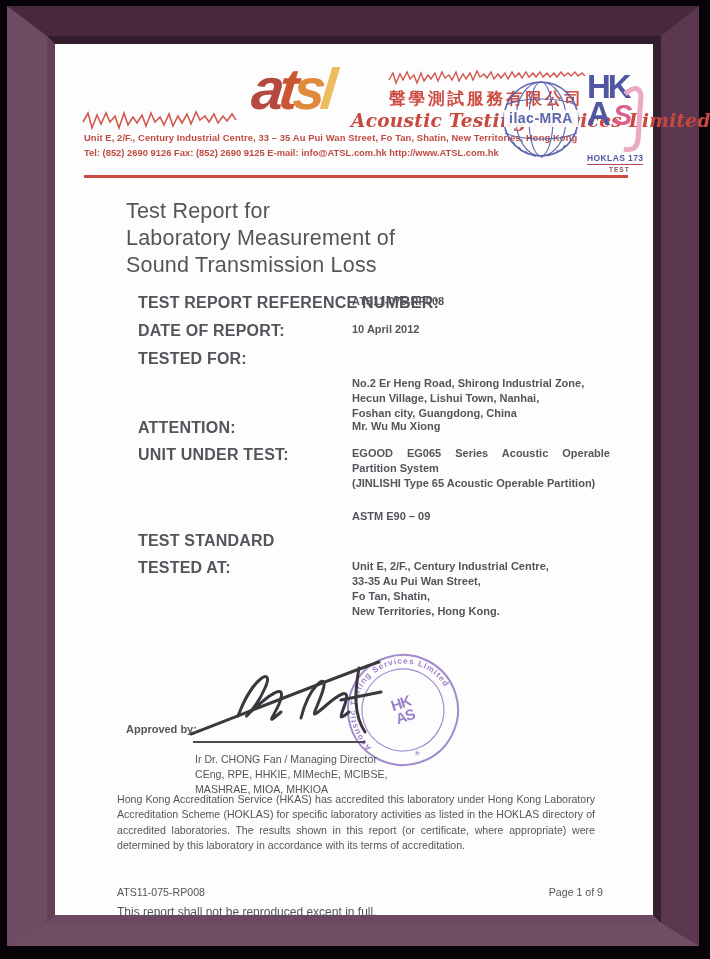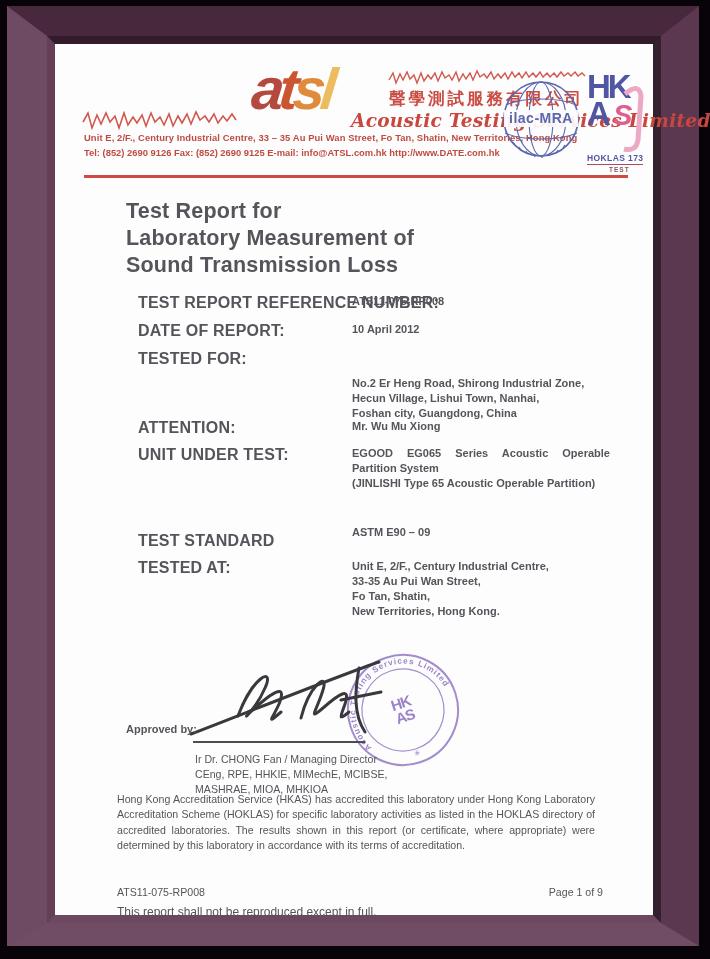--- a/index.html
+++ b/index.html
@@ -47,21 +47,21 @@
   .hkas{left:532px;top:26px;width:70px;color:#5156a3;line-height:1;}
   .hkas-r1{left:0;top:0;font-size:33px;font-weight:900;letter-spacing:-3px;font-stretch:condensed;}
   .hkas-r2{left:0;top:27px;font-size:33px;font-weight:900;letter-spacing:-3px;}
   .hkas-s{left:26px;top:31px;font-size:29px;font-weight:900;font-style:italic;color:#de5f8d;}
   .hkas-j{left:30px;top:10px;overflow:visible;}
   .hoklas{left:0;top:84px;font-size:8.5px;font-weight:900;color:#5156a3;
     border-bottom:1.5px solid #b0485e;padding-bottom:1px;white-space:nowrap;letter-spacing:.4px;text-align:right;}
   .hoklas-sub{left:22px;top:97px;font-size:6.5px;font-weight:bold;color:#8a5560;letter-spacing:1px;}
 
   
-  .title{left:71px;top:154px;font-size:21.5px;font-weight:bold;color:#54555b;
+  .title{left:71px;top:154px;font-size:21.5px;font-weight:normal;color:#54555b;
     line-height:27px;letter-spacing:.2px;white-space:pre-line;}
 
   
   .lbl{left:83px;font-size:16px;font-weight:bold;color:#54555b;white-space:nowrap;letter-spacing:.2px;text-align:center;}
   .val{left:297px;width:258px;font-size:11px;font-weight:bold;color:#54555b;
     line-height:15px;white-space:pre-line;}
   .just{text-align:justify;}
 
   
   .stamp{left:288px;top:606px;opacity:.85;}
@@ -97,21 +97,21 @@
         <path d="M0 12 l4 -7 l3 10 l4 -9 l3 6 l4 -8 l3 7 l4 -4 l3 8 l4 -10 l3 8 l4 -6 l3 4 l4 -6 l3 8 l4 -9 l3 6 l4 -3 l3 5 l4 -8 l3 9 l4 -7 l3 5 l4 -6 l3 7 l4 -9 l3 6 l4 -3 l3 4 l4 -6 l3 7 l4 -5 l3 4 l4 -5 l3 6 l4 -7 l3 5 l4 -4 l3 5 l4 -6 l3 5 l4 -4 l3 4 l4 -5 l3 5 l4 -4 l3 4 l4 -4 l3 4 l4 -5 l3 4 l4 -3 l3 3 l4 -4 l3 4 l4 -3 l3 3" fill="none" stroke="#d0584e" stroke-width="1.4"></path>
       </svg>
 
       <div class="cn-name">聲學測試服務有限公司</div>
       <div class="en-name">Acoustic Testing Services Limited</div>
       <div class="addr1">Unit E, 2/F., Century Industrial Centre, 33 – 35 Au Pui Wan Street, Fo Tan, Shatin, New Territories, Hong Kong</div>
       <div class="addr2">
         <span>Tel: (852) 2690 9126</span>
         <span>Fax: (852) 2690 9125</span>
         <span>E-mail: info@ATSL.com.hk</span>
-        <span>http://www.DATE.com.hk</span>
+        <span>http://www.ATSL.com.hk</span>
       </div>
       <div class="hrule"></div>
 
       <svg class="ilac" width="80" height="82" viewBox="0 0 80 82">
         <circle cx="40" cy="41" r="37" fill="none" stroke="#5b67ae" stroke-width="1.6"></circle>
         <ellipse cx="40" cy="41" rx="25" ry="37" fill="none" stroke="#5b67ae" stroke-width="1.1"></ellipse>
         <ellipse cx="40" cy="41" rx="12" ry="37" fill="none" stroke="#5b67ae" stroke-width="1.1"></ellipse>
         <path d="M5 27 C22 19 58 19 75 27" fill="none" stroke="#5b67ae" stroke-width="1.1"></path>
         <path d="M4 55 C22 63 58 63 76 55" fill="none" stroke="#5b67ae" stroke-width="1.1"></path>
         <path d="M12 64 l2 3 M18 69 l2 3 M25 73 l1.5 3 M33 76 l1 3 M41 77 l0 3 M49 75 l-1 3 M57 72 l-1.5 3 M64 67 l-2 3" stroke="#5b67ae" stroke-width="1.2"></path>
@@ -147,21 +147,21 @@
 Foshan city, Guangdong, China</div>
 
       <div class="lbl" style="top:375px">ATTENTION:</div>
       <div class="val" style="top:375px">Mr. Wu Mu Xiong</div>
 
       <div class="lbl" style="top:402px">UNIT UNDER TEST:</div>
       <div class="val just" style="top:402px">EGOOD EG065 Series Acoustic Operable Partition System
 (JINLISHI Type 65 Acoustic Operable Partition)</div>
 
       <div class="lbl" style="top:488px">TEST STANDARD</div>
-      <div class="val" style="top:481px">ASTM E90 – 09</div>
+      <div class="val" style="top:465px">ASTM E90 – 09</div>
 
       <div class="lbl" style="top:515px">TESTED AT:</div>
       <div class="val" style="top:515px">Unit E, 2/F., Century Industrial Centre,
 33-35 Au Pui Wan Street,
 Fo Tan, Shatin,
 New Territories, Hong Kong.</div>
 
       <svg class="stamp" width="120" height="120" viewBox="0 0 120 120">
         <g transform="rotate(-18 60 60)">
           <circle cx="60" cy="60" r="55" fill="none" stroke="#9379c6" stroke-width="2"></circle>

